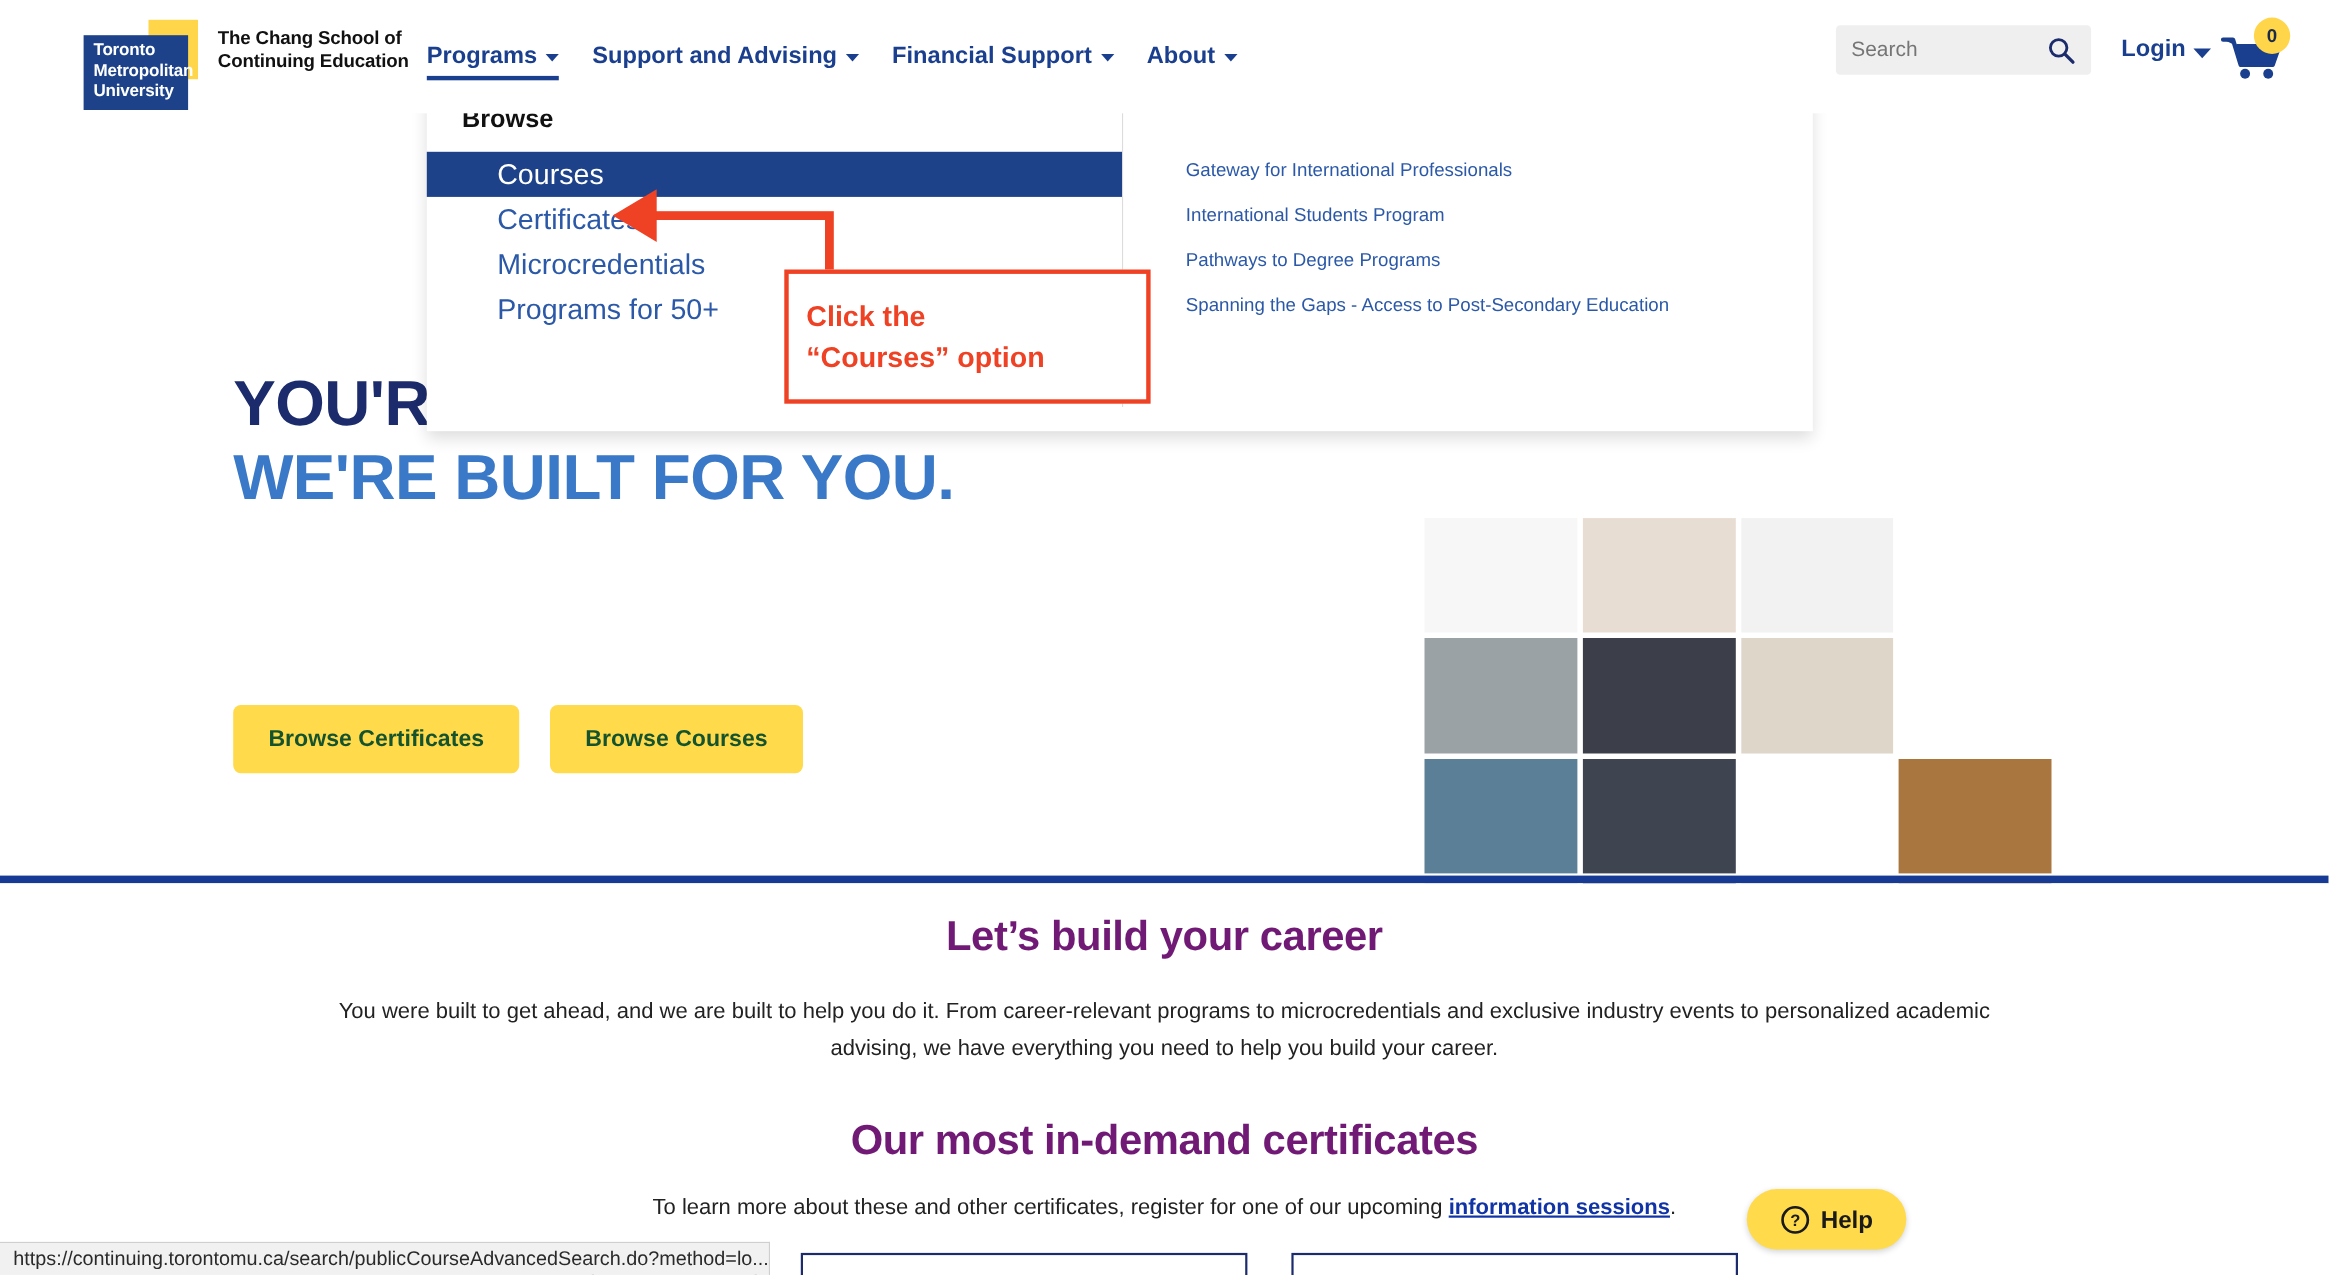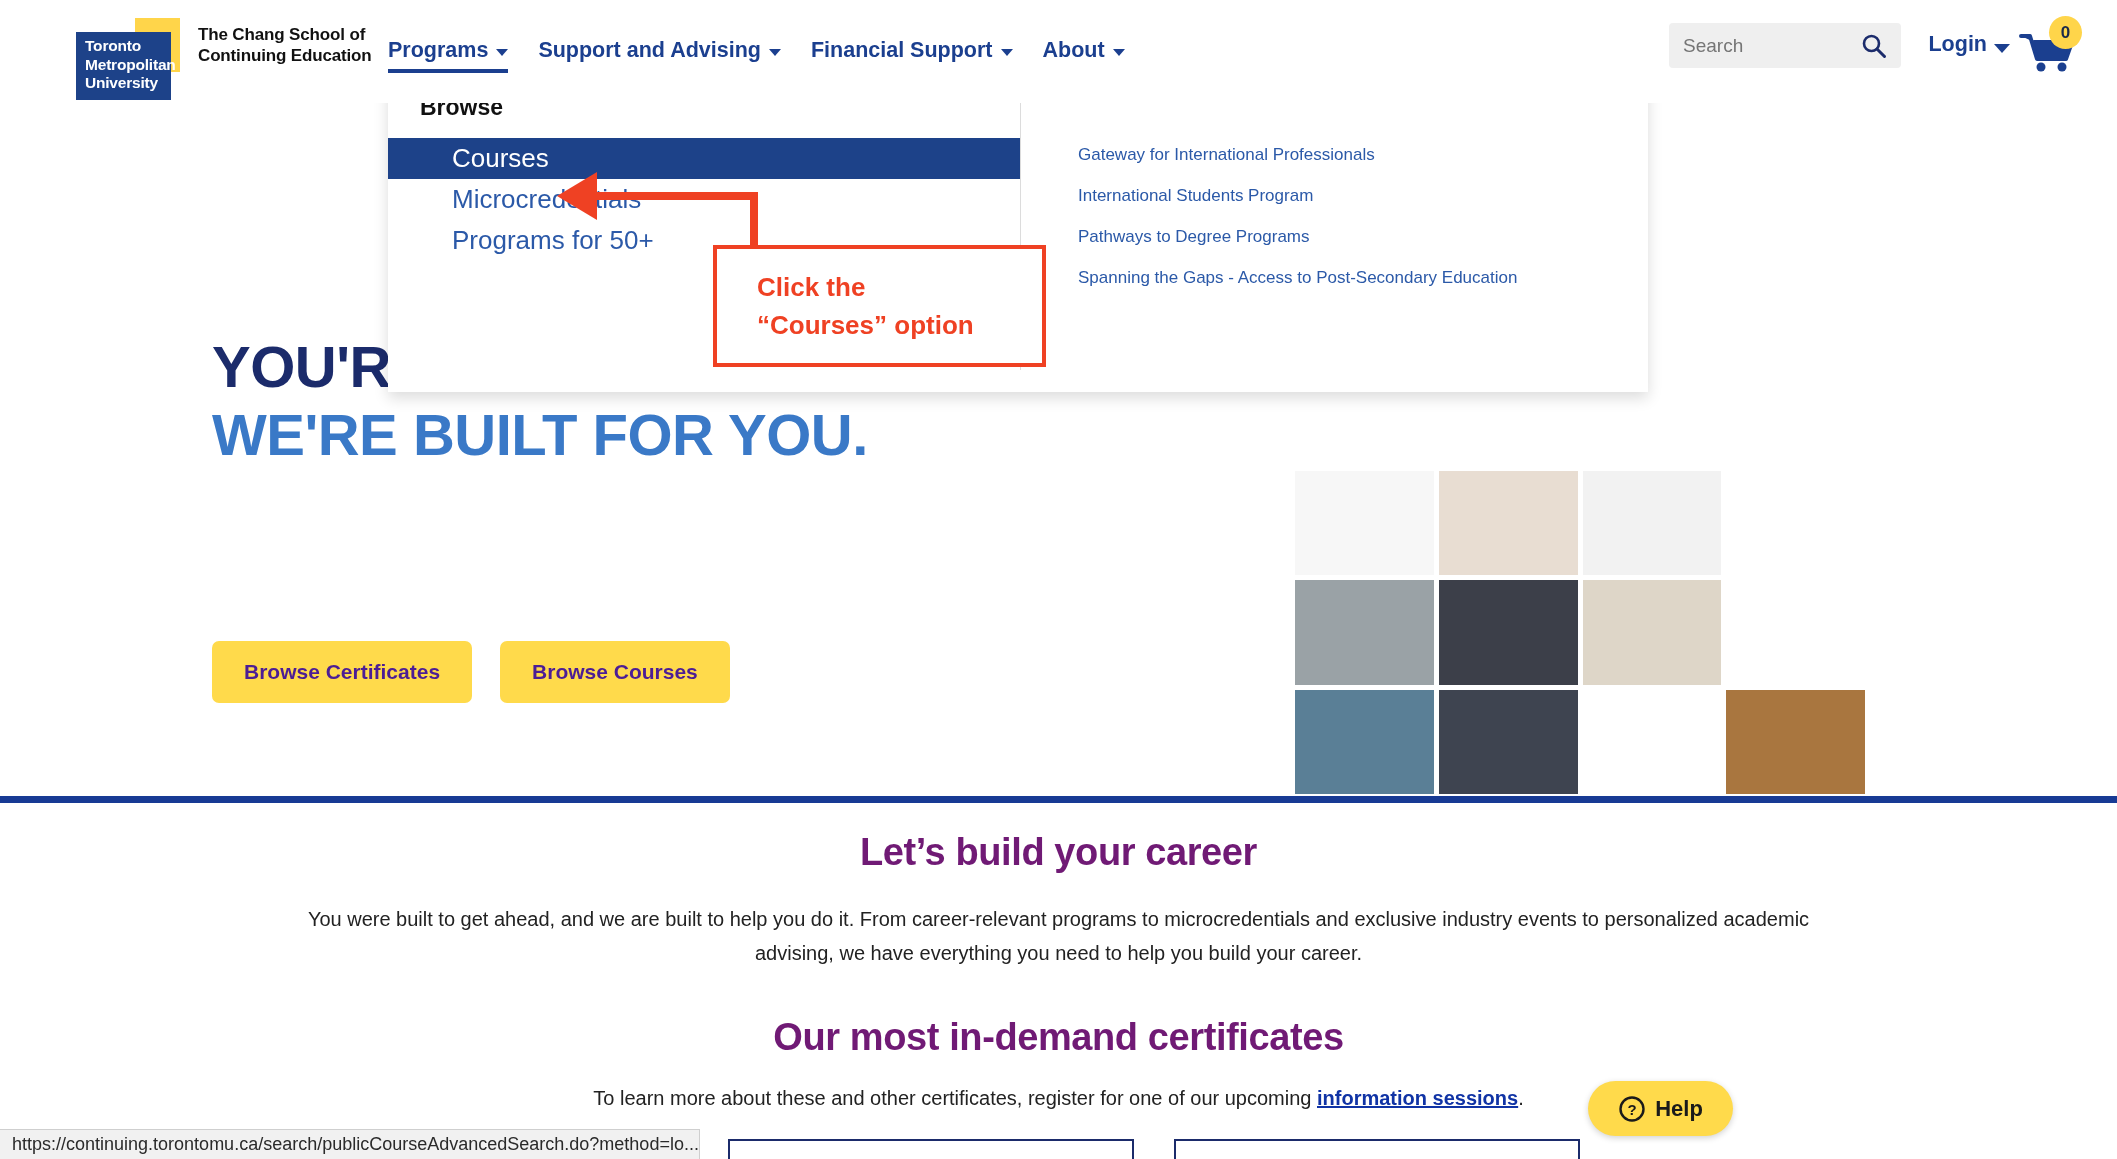--- a/index.html
+++ b/index.html
@@ -100,21 +100,21 @@
   }
 
   
   .anno-box {
     position:absolute; left:713px; top:245px; width:333px; height:122px;
     border:4px solid #ef4123; background:#fff; z-index:60;
     display:flex; align-items:center; justify-content:flex-start;
   }
   .anno-text {
     color:#ef4123; font-weight:bold; font-size:26px; line-height:38px;
-    padding-left:40px; white-space:pre-line;
+    padding-left:16px; white-space:pre-line;
   }
   .anno-line-v {
     position:absolute; left:750px; top:200px; width:8px; height:48px;
     background:#ef4123; z-index:59;
   }
   .anno-line-h {
     position:absolute; left:592px; top:192px; width:166px; height:8px;
     background:#ef4123; z-index:59;
   }
   .anno-arrow {
@@ -126,21 +126,21 @@
   
   .hero { position:absolute; top:103px; left:0; width:2117px; height:697px; background:#fff; }
   .hero-h1 {
     position:absolute; left:212px; top:230px; width:1100px;
     font-size:58px; font-weight:bold; line-height:68px; letter-spacing:-0.5px;
   }
   .hl1 { color:#1b2b6b; display:block; }
   .hl2 { color:#3a79c7; display:block; }
   .hero-btns { position:absolute; left:212px; top:538px; display:flex; gap:28px; }
   .btn-yellow {
-    background:#ffda4b; color:#4c1d95; font-weight:bold; font-size:21px;
+    background:#ffda4b; color:#14532d; font-weight:bold; font-size:21px;
     border:none; border-radius:7px; padding:0 32px; height:62px; cursor:pointer;
     font-family:"Liberation Sans", sans-serif;
   }
 
   
   .collage {
     position:absolute; left:1295px; top:368px; width:570px; height:432px;
     display:grid; grid-template-columns: repeat(4, 1fr); grid-template-rows: repeat(4, 1fr);
     gap:5px;
   }
@@ -242,20 +242,23 @@
 
   <div class="dropdown">
     <div class="dd-browse">Browse</div>
     <div class="dd-divider"></div>
 
     <div class="dd-left">
       <div class="dd-item sel">
         <span>Courses</span>
       </div>
       <div class="dd-item">
+        <span>Certificates</span>
+      </div>
+      <div class="dd-item">
         <span>Microcredentials</span>
       </div>
       <div class="dd-item">
         <span>Programs for 50+</span>
       </div>
     </div>
 
     <div class="dd-right">
       <div class="dd-rlink">Gateway for International Professionals</div>
       <div class="dd-rlink">International Students Program</div>

